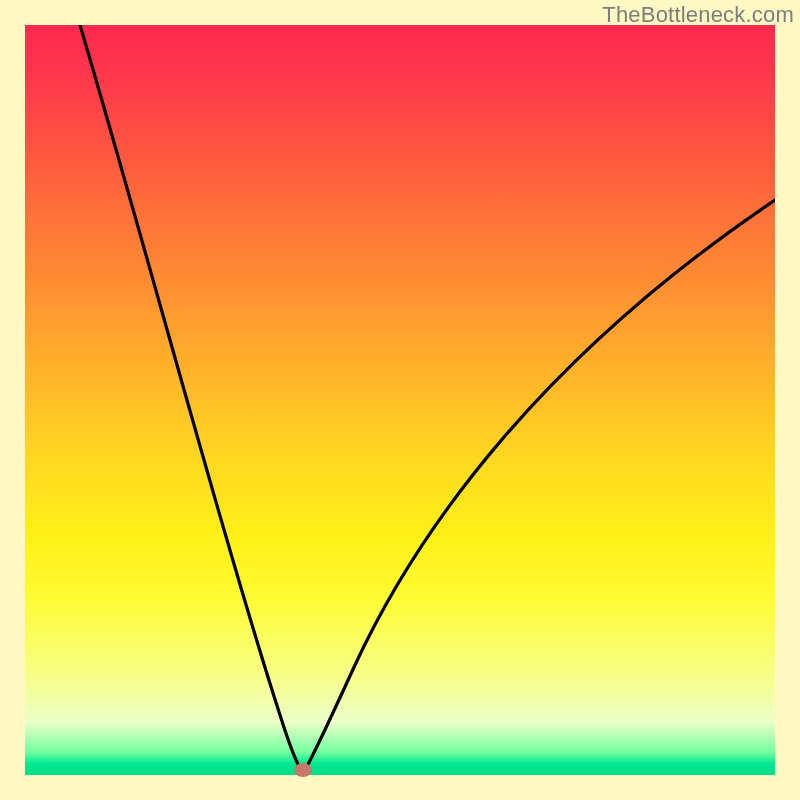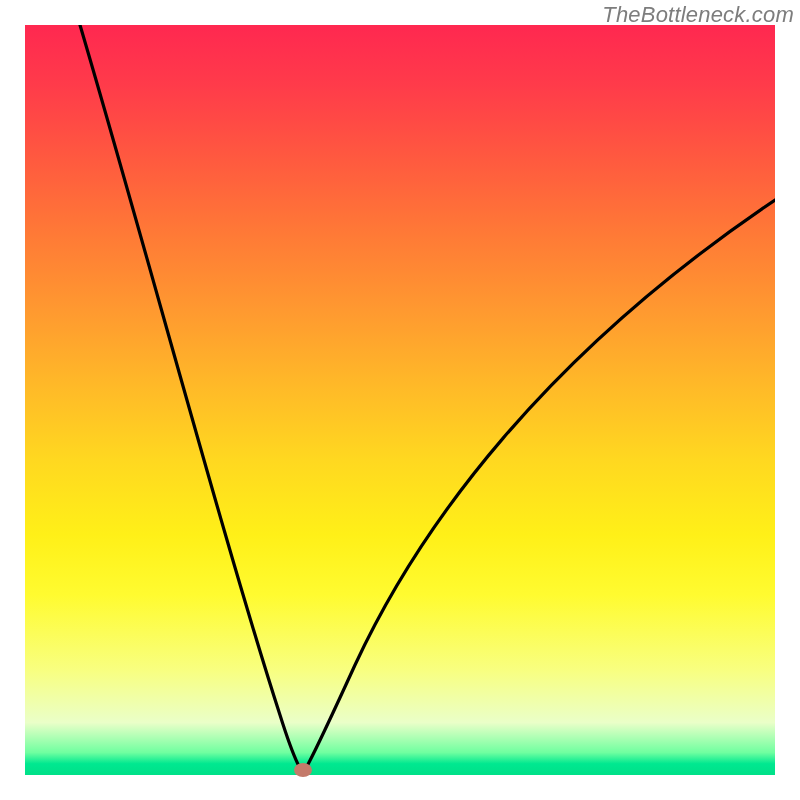--- a/index.html
+++ b/index.html
@@ -8,22 +8,21 @@
     width: 800px;
     height: 800px;
     overflow: hidden;
     background: #000;
     font-family: Arial, Helvetica, sans-serif;
   }
   .frame {
     position: relative;
     width: 800px;
     height: 800px;
-    background: #ffffff;
-    font-style: italic;
+    background: #fef9c3;
   }
   .plot-area {
     position: absolute;
     left: 25px;
     top: 25px;
     width: 750px;
     height: 750px;
     background: linear-gradient(to bottom,
       #ff2850 0%,
       #ff3b4a 8%,

